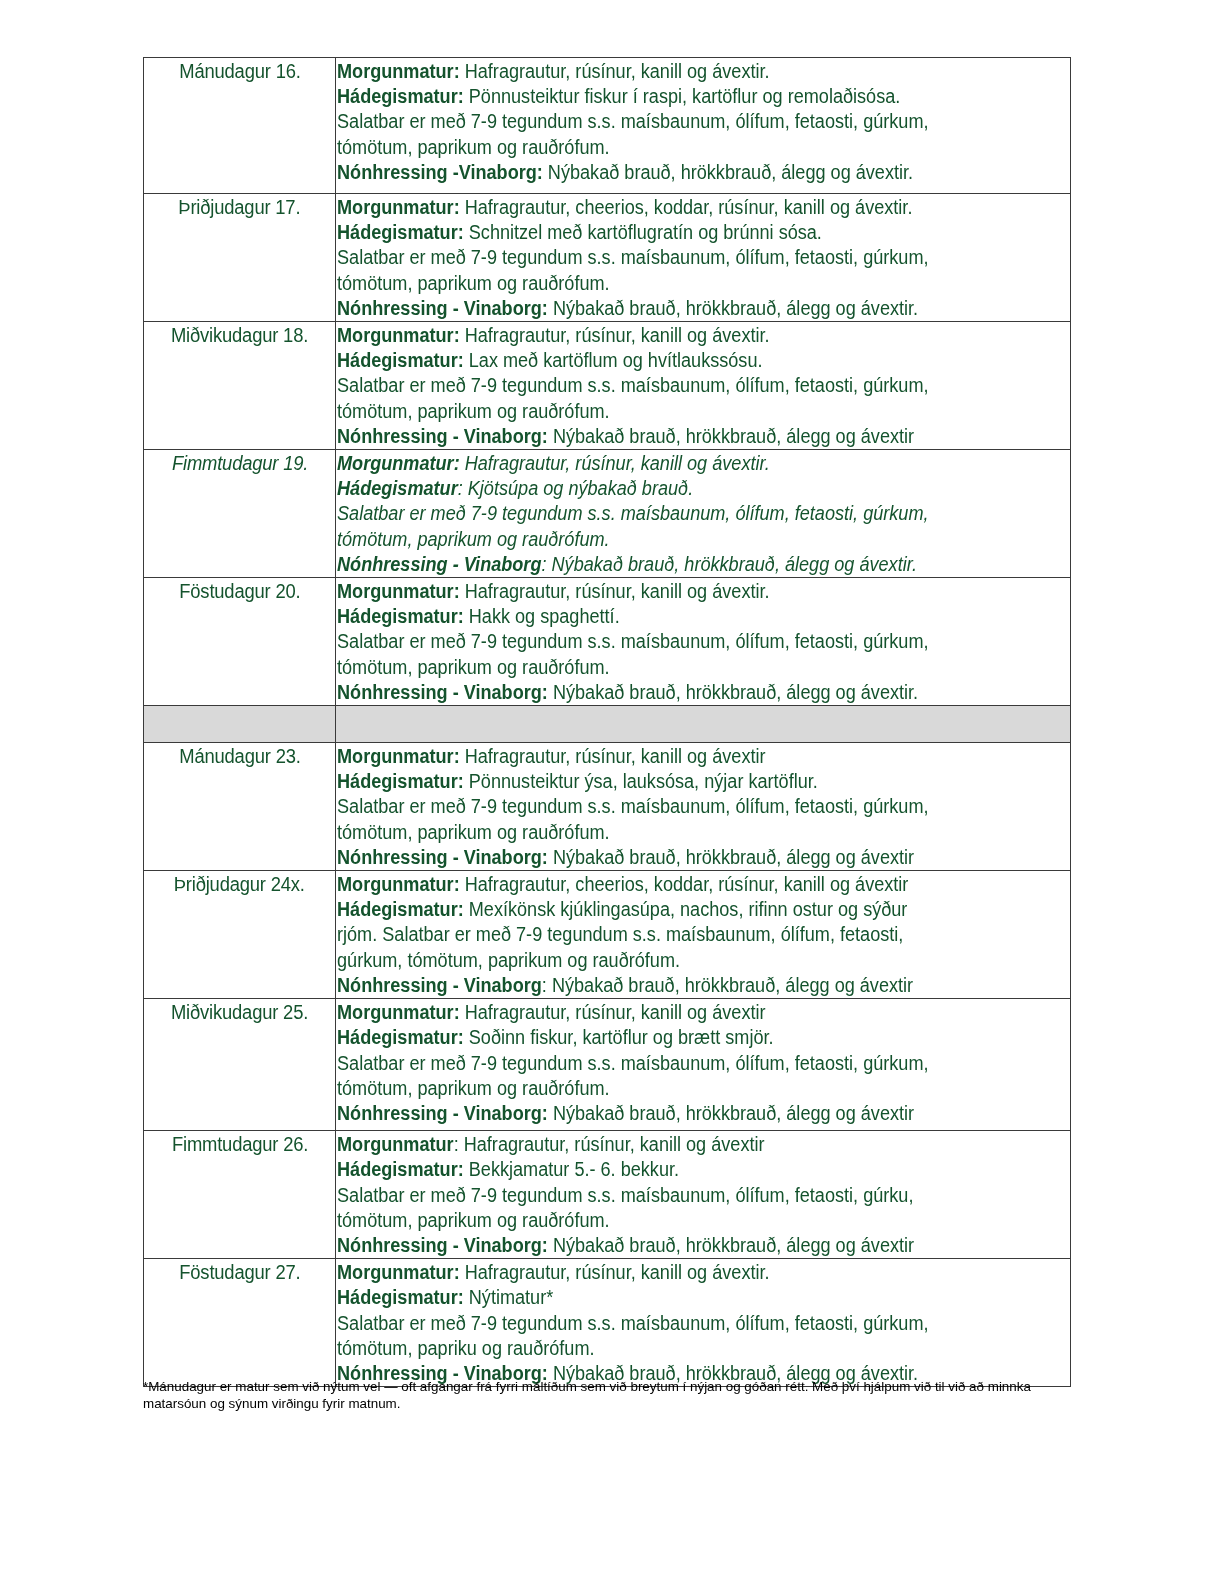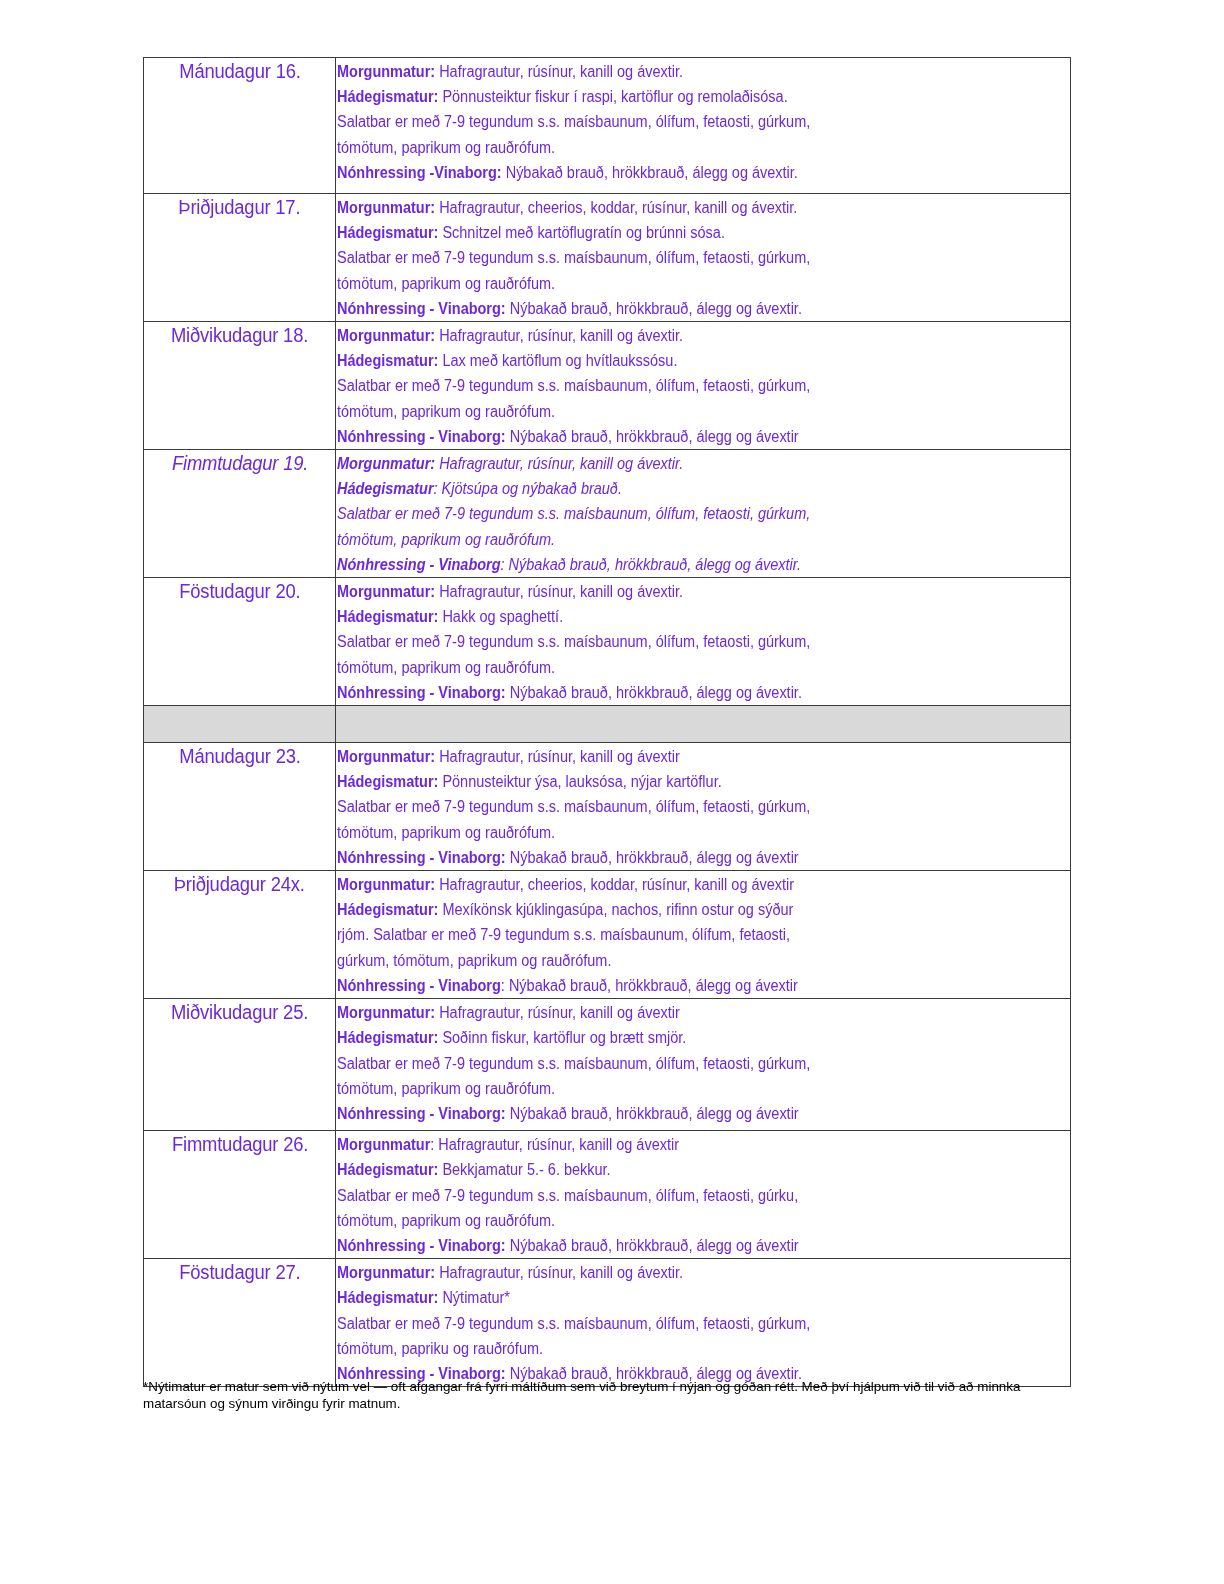--- a/index.html
+++ b/index.html
@@ -1,33 +1,33 @@
 <!DOCTYPE html>
 <html><head>
 <meta charset="utf-8">
 <style>
   html, body { margin: 0; padding: 0; background: #ffffff; }
   body { width: 1224px; height: 1584px; position: relative; overflow: hidden; }
   .menu-table {
     position: absolute; left: 143px; top: 57px; width: 928px;
     border-collapse: collapse; table-layout: fixed;
-    font-family: "Liberation Sans", sans-serif; color: #6d28d9;
+    font-family: "Liberation Sans", sans-serif; color: #14532d;
   }
   .menu-table td {
     border: 1.5px solid #3a3a3a; padding: 0; vertical-align: top;
   }
   .col-day { width: 192px; }
   .col-menu { width: 734px; }
   .day-cell {
     text-align: center; font-size: 20px; line-height: 25px;
     padding-top: 1px !important; letter-spacing: -0.2px;
     transform-origin: center top;
   }
   .day-inner { display: inline-block; transform: scaleX(0.92); transform-origin: center top; white-space: nowrap; }
-  .menu-cell { font-size: 16px; line-height: 25.2px; padding-left: 1px !important; }
+  .menu-cell { font-size: 20px; line-height: 25.2px; padding-left: 1px !important; }
   .menu-inner {
     transform: scaleX(0.905); transform-origin: left top;
     width: 810px; padding-top: 1px;
   }
   .line { white-space: nowrap; display: block; }
   .lbl { font-weight: bold; }
   .row-gray td { background: #d9d9d9; height: 36px; }
   .footnote {
     position: absolute; left: 143px; top: 1378px; width: 940px;
     font-family: "Liberation Sans", sans-serif; font-size: 13.4px; line-height: 17px; color: #000;
@@ -162,13 +162,13 @@
             <span class="line"><span class="lbl">Hádegismatur:</span><span style="white-space: pre;"> Nýtimatur*</span></span>
             <span class="line"><span class="lbl"></span><span style="white-space: pre;">Salatbar er með 7-9 tegundum s.s. maísbaunum, ólífum, fetaosti, gúrkum,</span></span>
             <span class="line"><span class="lbl"></span><span style="white-space: pre;">tómötum, papriku og rauðrófum.</span></span>
             <span class="line"><span class="lbl">Nónhressing - Vinaborg:</span><span style="white-space: pre;"> Nýbakað brauð, hrökkbrauð, álegg og ávextir.</span></span>
           </div>
         </td>
       </tr>
     </tbody>
 </table>
 
-<div class="footnote">*Nýtimatur er matur sem við nýtum vel — oft afgangar frá fyrri máltíðum sem við breytum í nýjan og góðan rétt. Með því hjálpum við til við að minnka matarsóun og sýnum virðingu fyrir matnum.</div>
+<div class="footnote">*Mánudagur er matur sem við nýtum vel — oft afgangar frá fyrri máltíðum sem við breytum í nýjan og góðan rétt. Með því hjálpum við til við að minnka matarsóun og sýnum virðingu fyrir matnum.</div>
 
 </body></html>

